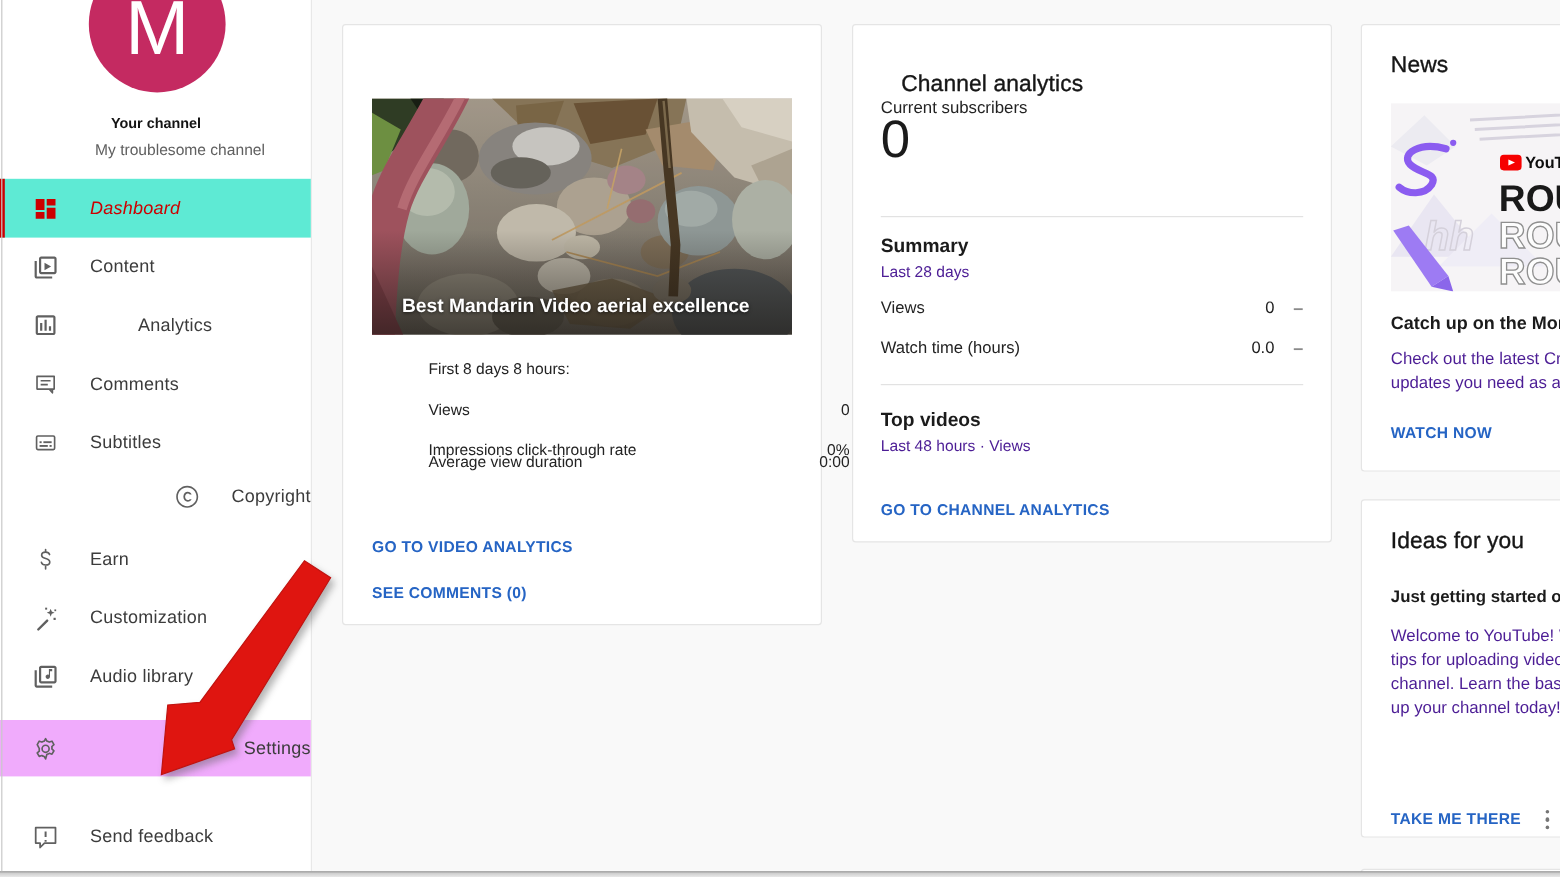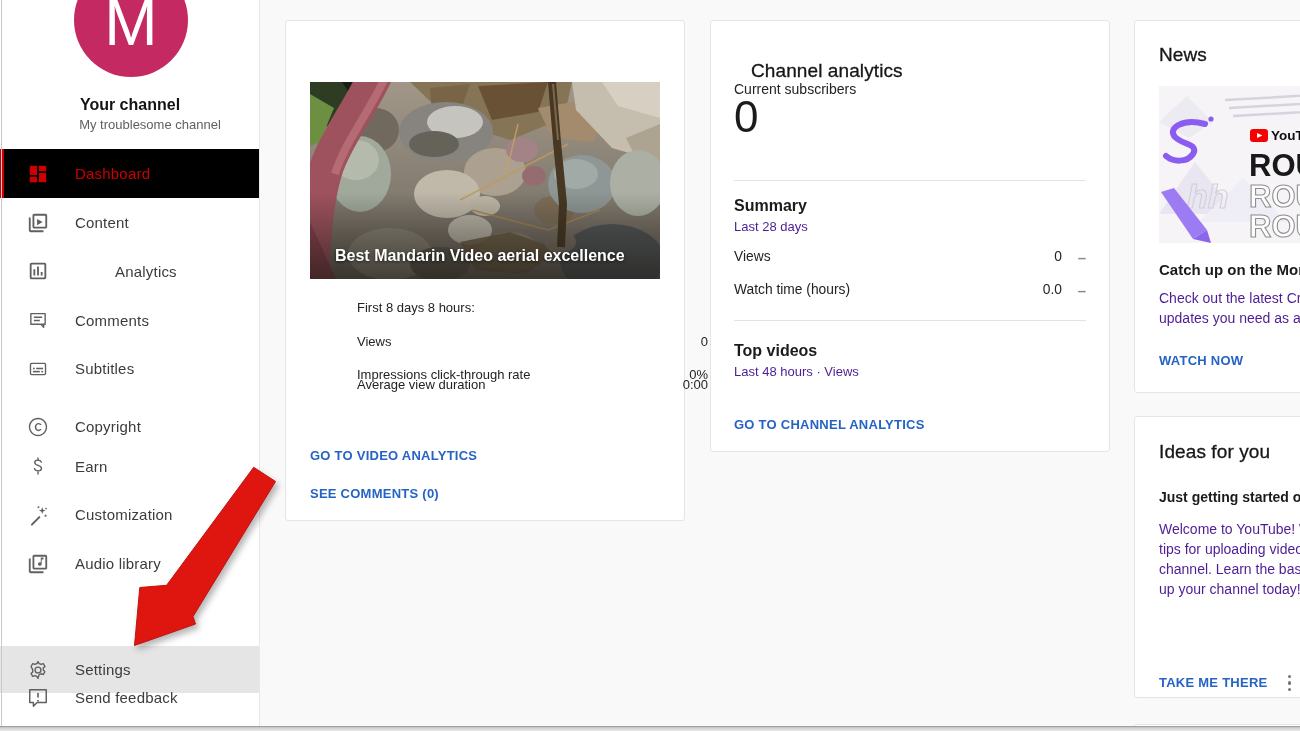--- a/index.html
+++ b/index.html
@@ -4,26 +4,26 @@
 <style>
 * { margin:0; padding:0; box-sizing:border-box; }
 html,body { width:1300px; height:731px; overflow:hidden; }
 body { font-family:"Liberation Sans", sans-serif; background:#f9f9f9; position:relative; }
 .abs { position:absolute; }
 
 #sidebar { position:absolute; left:0; top:0; width:260px; height:726px; background:#fff; border-right:1px solid #e8e8e8; }
 #leftedge { position:absolute; left:1px; top:0; width:1px; height:726px; background:#c9c9c9; z-index:50; }
 #avatar { position:absolute; left:74px; top:-37px; width:114px; height:114px; border-radius:50%; background:#c42a61; color:#fff; text-align:center; }
 #avatar span { font-size:64px; line-height:120px; display:inline-block; font-weight:400; }
-#ych { position:absolute; left:0; top:96px; width:260px; text-align:center; font-size:16px; font-weight:bold; color:#141414; }
+#ych { position:absolute; left:0; top:96px; width:260px; text-align:center; font-size:12px; font-weight:bold; color:#141414; }
 #mych { position:absolute; left:0; top:117px; width:300px; text-align:center; font-size:13px; color:#606060; }
 .mrow { position:absolute; left:0; width:259px; height:49px; display:flex; align-items:center; }
 .mrow .ic { margin-left:27px; width:22px; height:22px; flex:none; }
 .mrow .lbl { margin-left:26px; font-size:15px; color:#3c3c3c; letter-spacing:.2px; }
-.mrow.active { background:#000000; }
+.mrow.active { background:#5eead4;font-style:italic; }
 .mrow.active::before { content:""; position:absolute; left:0; top:0; width:4px; height:100%; background:#c00; }
 .mrow.active .lbl { color:#c00; }
 
 .card { position:absolute; background:#fff; border:1px solid #e5e5e5; border-radius:3px; }
 .ctitle { position:absolute; font-size:19px; color:#161616; letter-spacing:.1px; -webkit-text-stroke:0.3px #161616; }
 .link { position:absolute; font-size:13px; font-weight:bold; color:#2564c4; letter-spacing:.25px; }
 .gray { color:#4c1d95; }
 
 #card1 { left:285px; top:20px; width:400px; height:501px; }
 #thumb { position:absolute; left:24px; top:61px; width:350px; height:197px; }
@@ -81,21 +81,21 @@
       <rect x="3.8" y="5.8" width="16.4" height="12.4" rx="1.2"></rect>
       <g fill="#606060" stroke="none">
         <rect x="6.5" y="10.6" width="1.9" height="1.7"></rect>
         <rect x="10" y="10.6" width="7.5" height="1.7"></rect>
         <rect x="6.5" y="14" width="7.5" height="1.7"></rect>
         <rect x="15.6" y="14" width="1.9" height="1.7"></rect>
       </g>
     </svg>
   <span class="lbl">Subtitles</span>
 </div>
-<div class="mrow" style="top:402px;">
+<div class="mrow" style="top:389px;justify-content:flex-end;">
   <svg class="ic" viewBox="0 0 24 24" fill="#606060">
       <path d="M12 2C6.48 2 2 6.48 2 12s4.48 10 10 10 10-4.48 10-10S17.52 2 12 2zm0 18.5c-4.69 0-8.5-3.81-8.5-8.5S7.31 3.5 12 3.5s8.5 3.81 8.5 8.5-3.81 8.5-8.5 8.5zm.5-13c-2.2 0-4 1.8-4 4.5s1.8 4.5 4 4.5c1.6 0 2.9-.9 3.5-2.3h-1.7c-.4.5-1 .8-1.8.8-1.3 0-2.4-1.3-2.4-3s1.1-3 2.4-3c.8 0 1.4.3 1.8.8h1.7c-.6-1.4-1.9-2.3-3.5-2.3z"></path>
     </svg>
   <span class="lbl">Copyright</span>
 </div>
 <div class="mrow" style="top:441.5px;">
   <svg class="ic" viewBox="0 0 24 24" fill="none" stroke="#606060" stroke-width="1.5" stroke-linecap="round">
       <path d="M15.6 7.8c-.4-1.4-1.8-2.2-3.6-2.2-2 0-3.6 1-3.6 2.7 0 3.8 7.4 2.3 7.4 6.2 0 1.7-1.7 2.8-3.8 2.8-1.9 0-3.4-.9-3.8-2.4"></path>
       <path d="M12 3.2v2.4M12 18.4v2.4"></path>
     </svg>
@@ -110,21 +110,21 @@
       <rect x="20.0" y="4.2" width="1.6" height="1.6"></rect>
     </svg>
   <span class="lbl">Customization</span>
 </div>
 <div class="mrow" style="top:539px;">
   <svg class="ic" viewBox="0 0 24 24" fill="#606060">
       <path d="M20 2H8c-1.1 0-2 .9-2 2v12c0 1.1.9 2 2 2h12c1.1 0 2-.9 2-2V4c0-1.1-.9-2-2-2zm0 14H8V4h12v12zM4 6H2v14c0 1.1.9 2 2 2h14v-2H4V6zm11-1v5.28c-.3-.17-.63-.28-1-.28-1.1 0-2 .9-2 2s.9 2 2 2 2-.9 2-2V7h2V5h-3z"></path>
     </svg>
   <span class="lbl">Audio library</span>
 </div>
-<div class="mrow" style="top:646px; height:47px; background:#e5e5e5;">
+<div class="mrow" style="top:600px; height:47px; background:#f0abfc;justify-content:space-between;">
   <svg class="ic" viewBox="0 0 24 24" fill="none" stroke="#606060" stroke-width="1.5">
       <circle cx="12" cy="12" r="3.2"></circle>
       <path d="M12 2.8l1.2 2.2c.8.15 1.55.45 2.2.9l2.4-.8 1.8 3.1-1.9 1.7c.06.35.1.7.1 1.1s-.04.75-.1 1.1l1.9 1.7-1.8 3.1-2.4-.8c-.65.45-1.4.75-2.2.9L12 21.2l-1.2-2.2c-.8-.15-1.55-.45-2.2-.9l-2.4.8-1.8-3.1 1.9-1.7c-.06-.35-.1-.7-.1-1.1s.04-.75.1-1.1L4.4 8.2l1.8-3.1 2.4.8c.65-.45 1.4-.75 2.2-.9L12 2.8z" stroke-linejoin="round"></path>
     </svg>
   <span class="lbl">Settings</span>
 </div>
 <div class="mrow" style="top:673px;">
   <svg class="ic" viewBox="0 0 24 24" fill="none" stroke="#606060" stroke-width="1.6">
       <path d="M21 3H3v14h4v4l4-4h10V3z" stroke-linejoin="round"></path>
       <path d="M12 6.5v5" stroke-width="1.8"></path>

